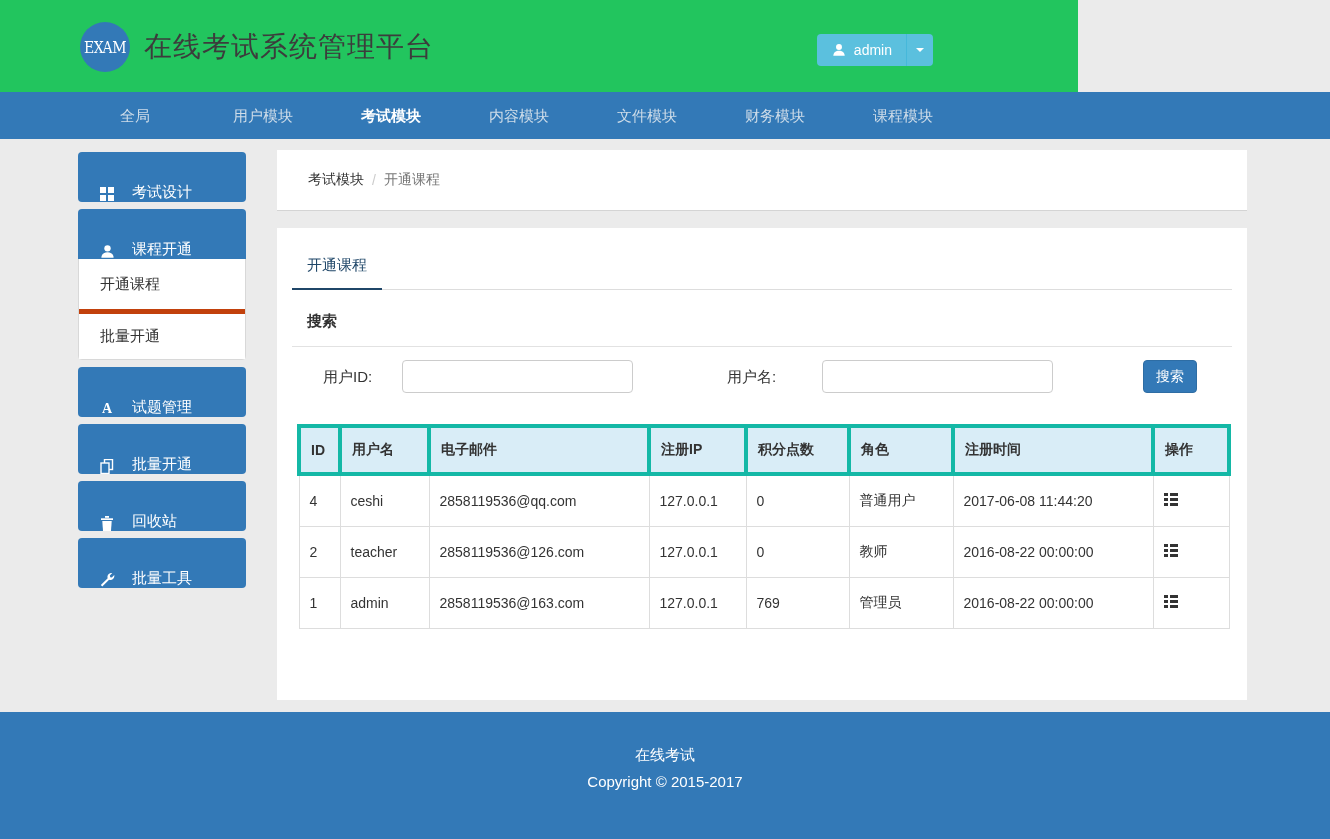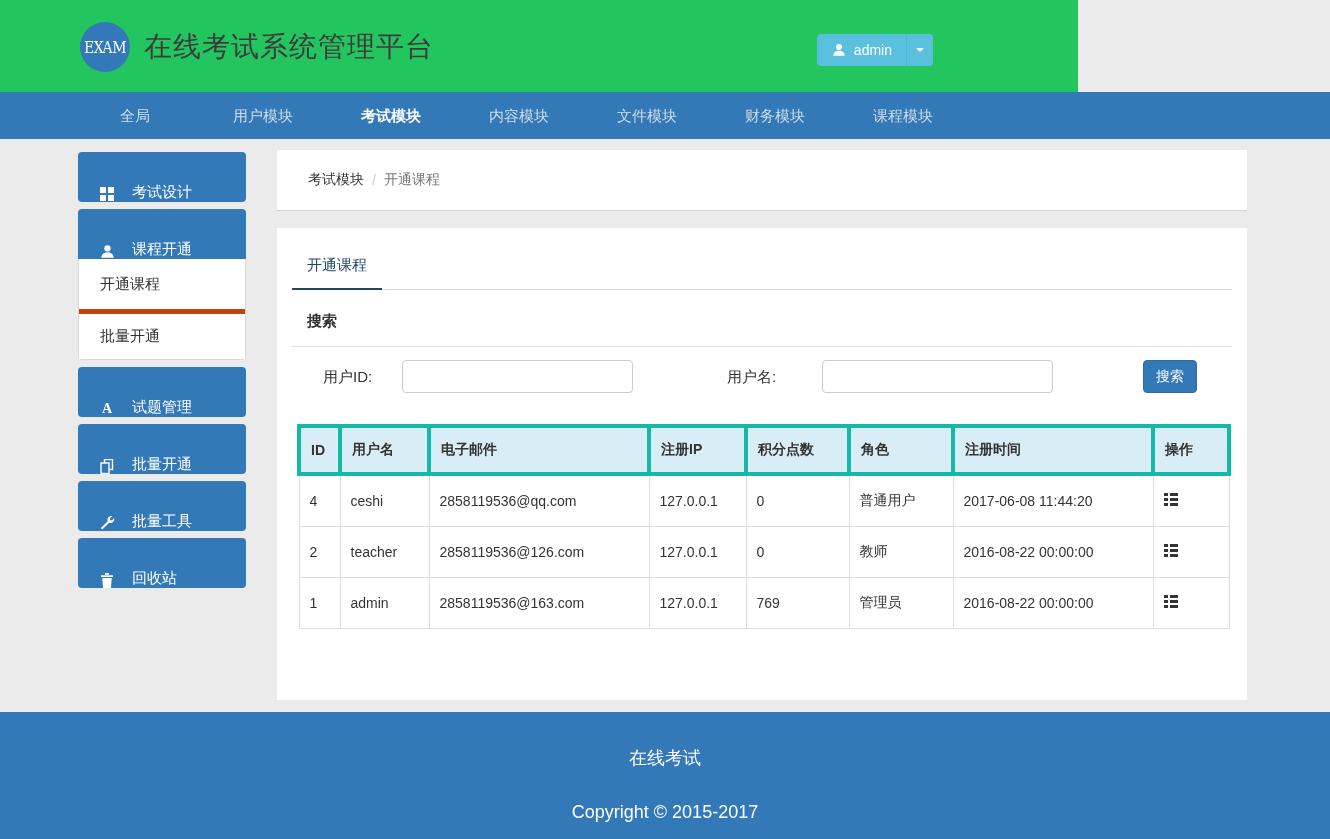--- a/index.html
+++ b/index.html
@@ -109,24 +109,24 @@
     background:#d9edf7; border:4px solid #14b8a6; text-align:left;
     padding:13px 10px; font-size:14px; color:#333;
   }
   .user-table td {
     border:1px solid #ddd; padding:16px 10px; color:#333; background:#fff;
   }
   .op-btn { background:none; border:none; cursor:pointer; padding:0; display:flex; }
   
   .footer {
     position:absolute; left:0; top:712px; width:1330px; height:127px;
-    background:#3379b7; color:#fff; text-align:center; font-size:18px;
+    background:#3379b7; color:#fff; text-align:center; font-size:15px;
   }
   .footer .f1 { padding-top:34px; }
-  .footer .f2 { margin-top:32px; }
+  .footer .f2 { margin-top:8px; }
 </style>
 </head>
 <body>
 
 <div class="header">
   <div class="brand">
     <div class="logo-circle">
       <span>EXAM</span>
     </div>
     <div class="site-title">在线考试系统管理平台</div>
@@ -206,38 +206,38 @@
             <rect x="1" y="4" width="8" height="10.5" fill="#3379b7" stroke="#fff" stroke-width="1.4"></rect>
           </svg>
       </span>
       <span>批量开通</span>
     </div>
   </div>
 
   <div class="side-panel">
     <div class="side-head">
       <span class="icon">
-        <svg width="15" height="15" viewBox="0 0 16 16">
-            <path d="M15.2 2.2 12.6 4.8 10.9 4.4 10.5 2.7 13.1 0.1a4.2 4.2 0 0 0-4.9 5.5L0.9 12.9 2.4 14.4 9.7 7.1a4.2 4.2 0 0 0 5.5-4.9z" fill="#fff"></path>
-          </svg>
-      </span>
-      <span>批量工具</span>
-    </div>
-  </div>
-
-  <div class="side-panel">
-    <div class="side-head">
-      <span class="icon">
         <svg width="14" height="15" viewBox="0 0 14 15">
             <rect x="5" y="0" width="4" height="1.8" fill="#fff"></rect>
             <rect x="1" y="2.3" width="12" height="1.7" fill="#fff"></rect>
             <path d="M2.3 5h9.4l-.7 10H3z" fill="#fff"></path>
           </svg>
       </span>
       <span>回收站</span>
+    </div>
+  </div>
+
+  <div class="side-panel">
+    <div class="side-head">
+      <span class="icon">
+        <svg width="15" height="15" viewBox="0 0 16 16">
+            <path d="M15.2 2.2 12.6 4.8 10.9 4.4 10.5 2.7 13.1 0.1a4.2 4.2 0 0 0-4.9 5.5L0.9 12.9 2.4 14.4 9.7 7.1a4.2 4.2 0 0 0 5.5-4.9z" fill="#fff"></path>
+          </svg>
+      </span>
+      <span>批量工具</span>
     </div>
   </div>
 
 </div>
 
 <div class="breadcrumb-panel">
   <span class="bc-module">考试模块</span>
   <span class="bc-sep">/</span>
   <span class="bc-page">开通课程</span>
 </div>

